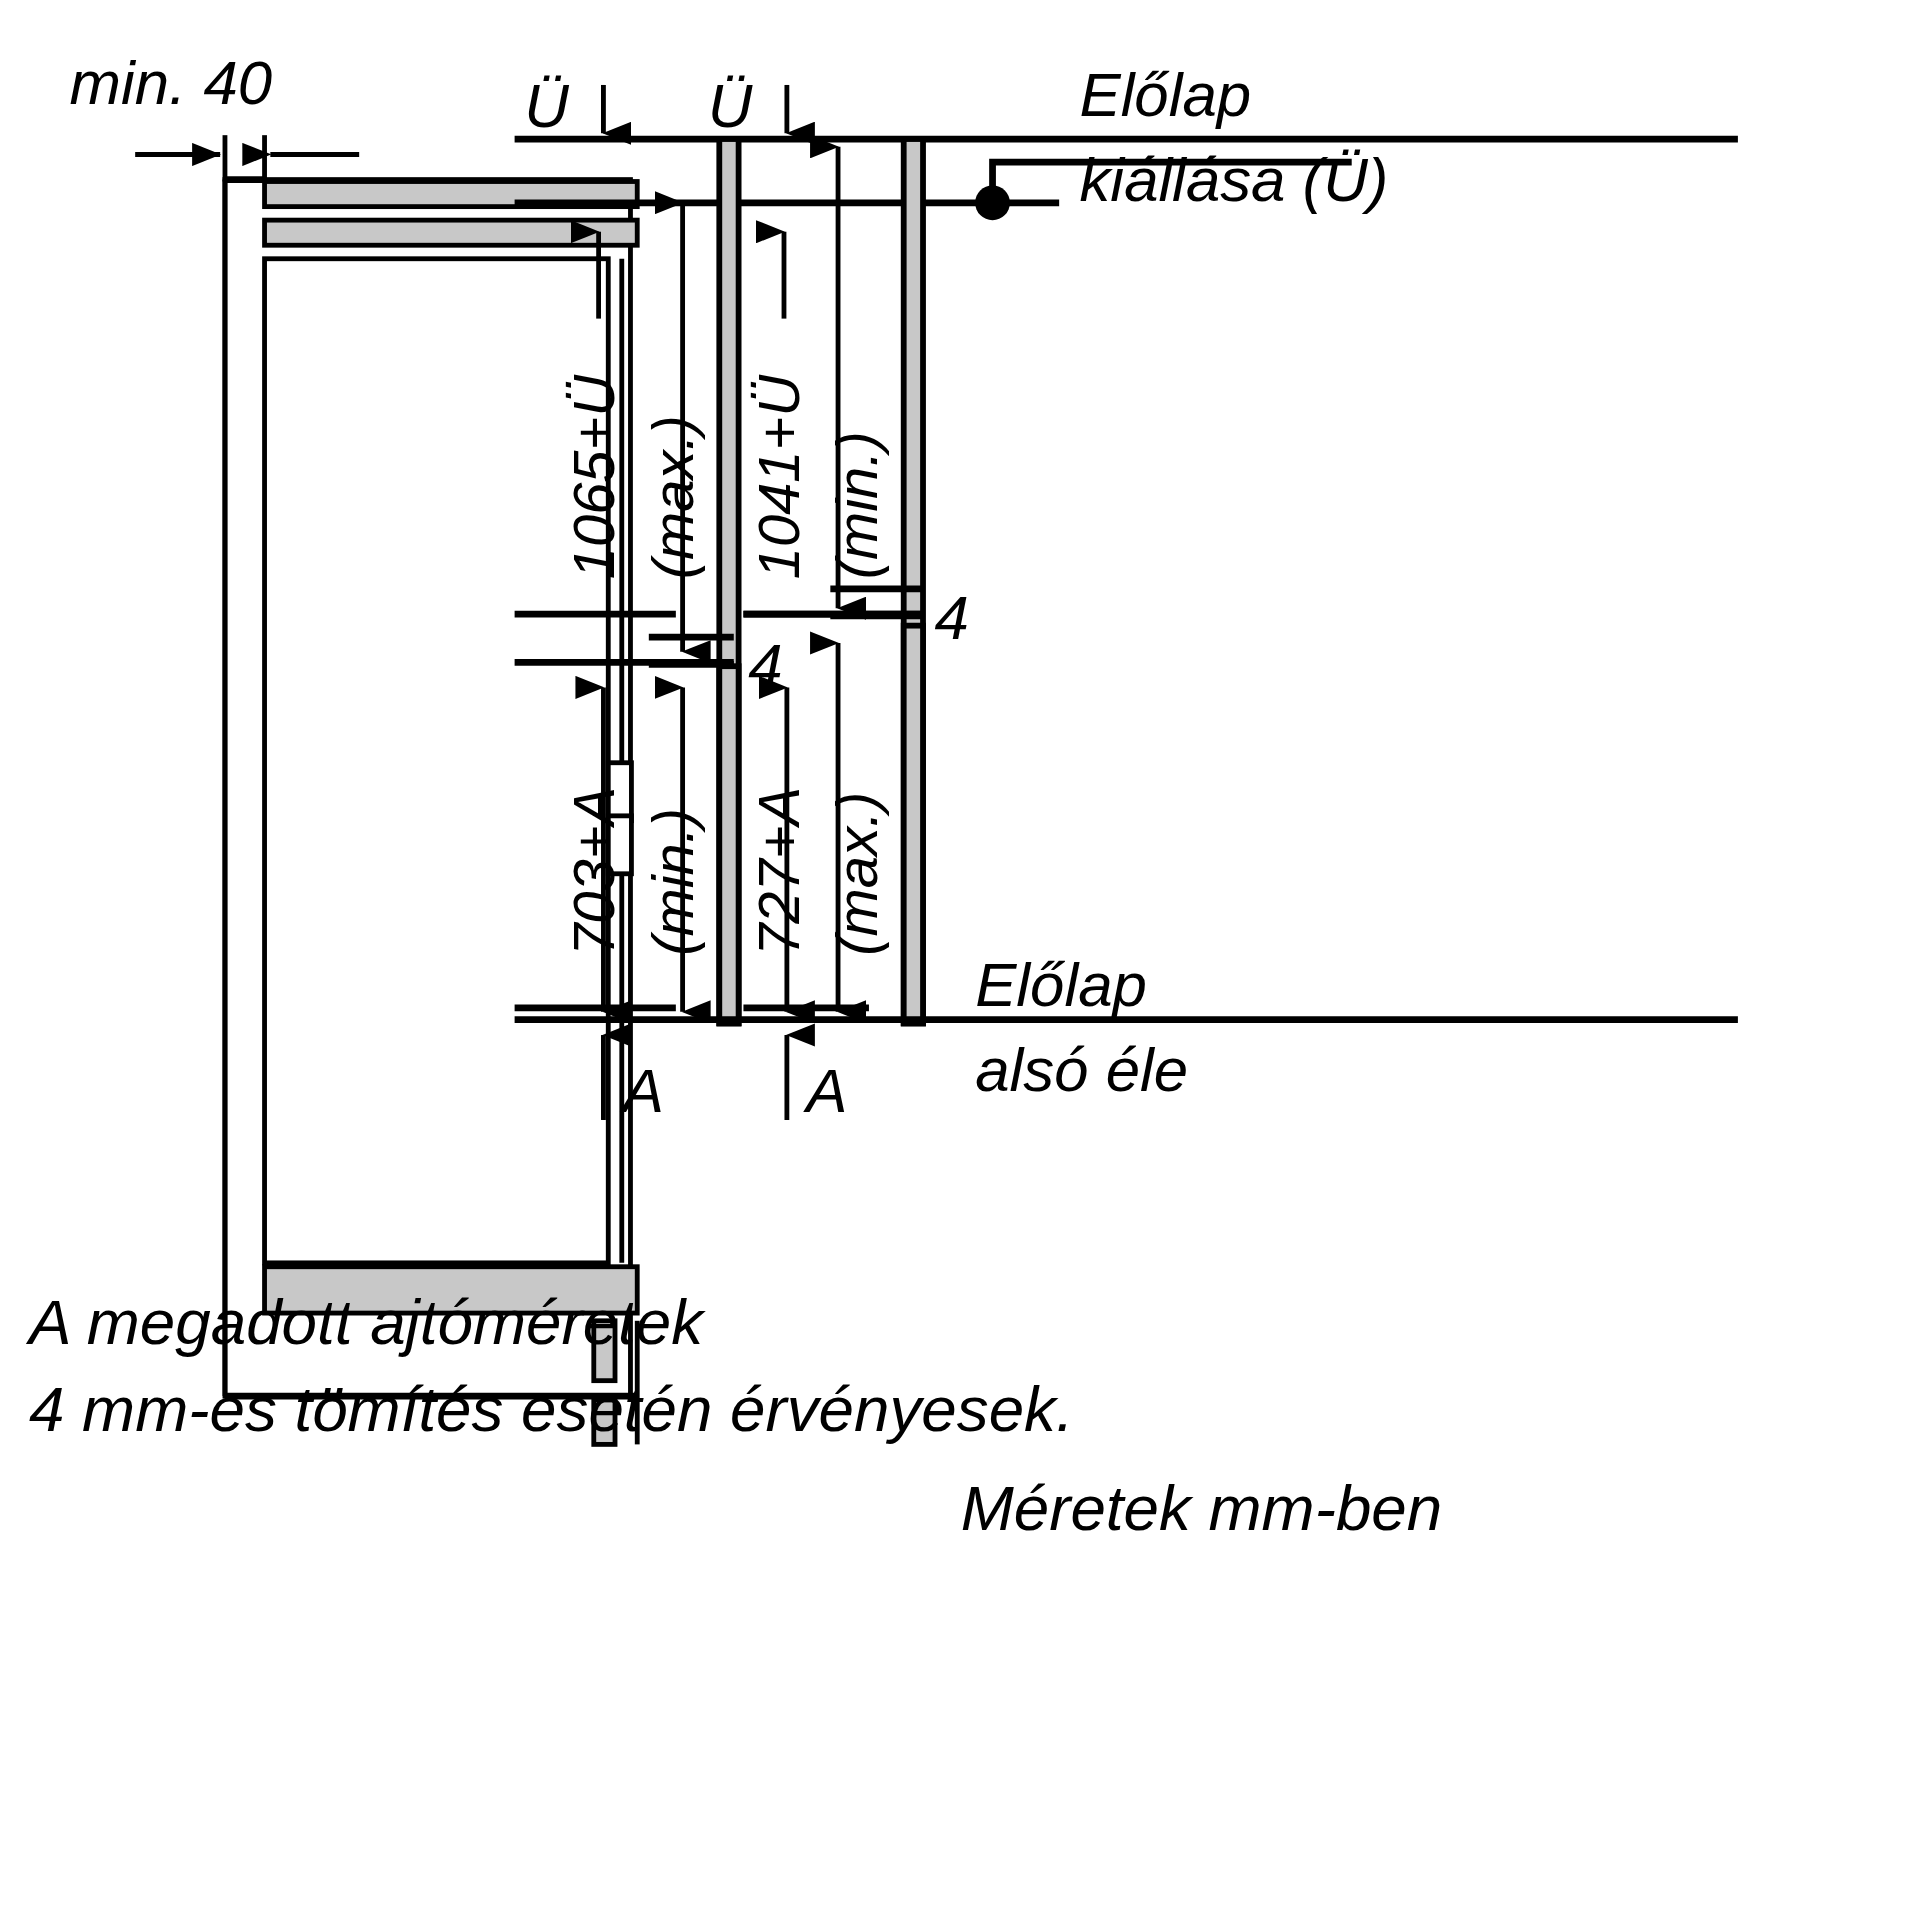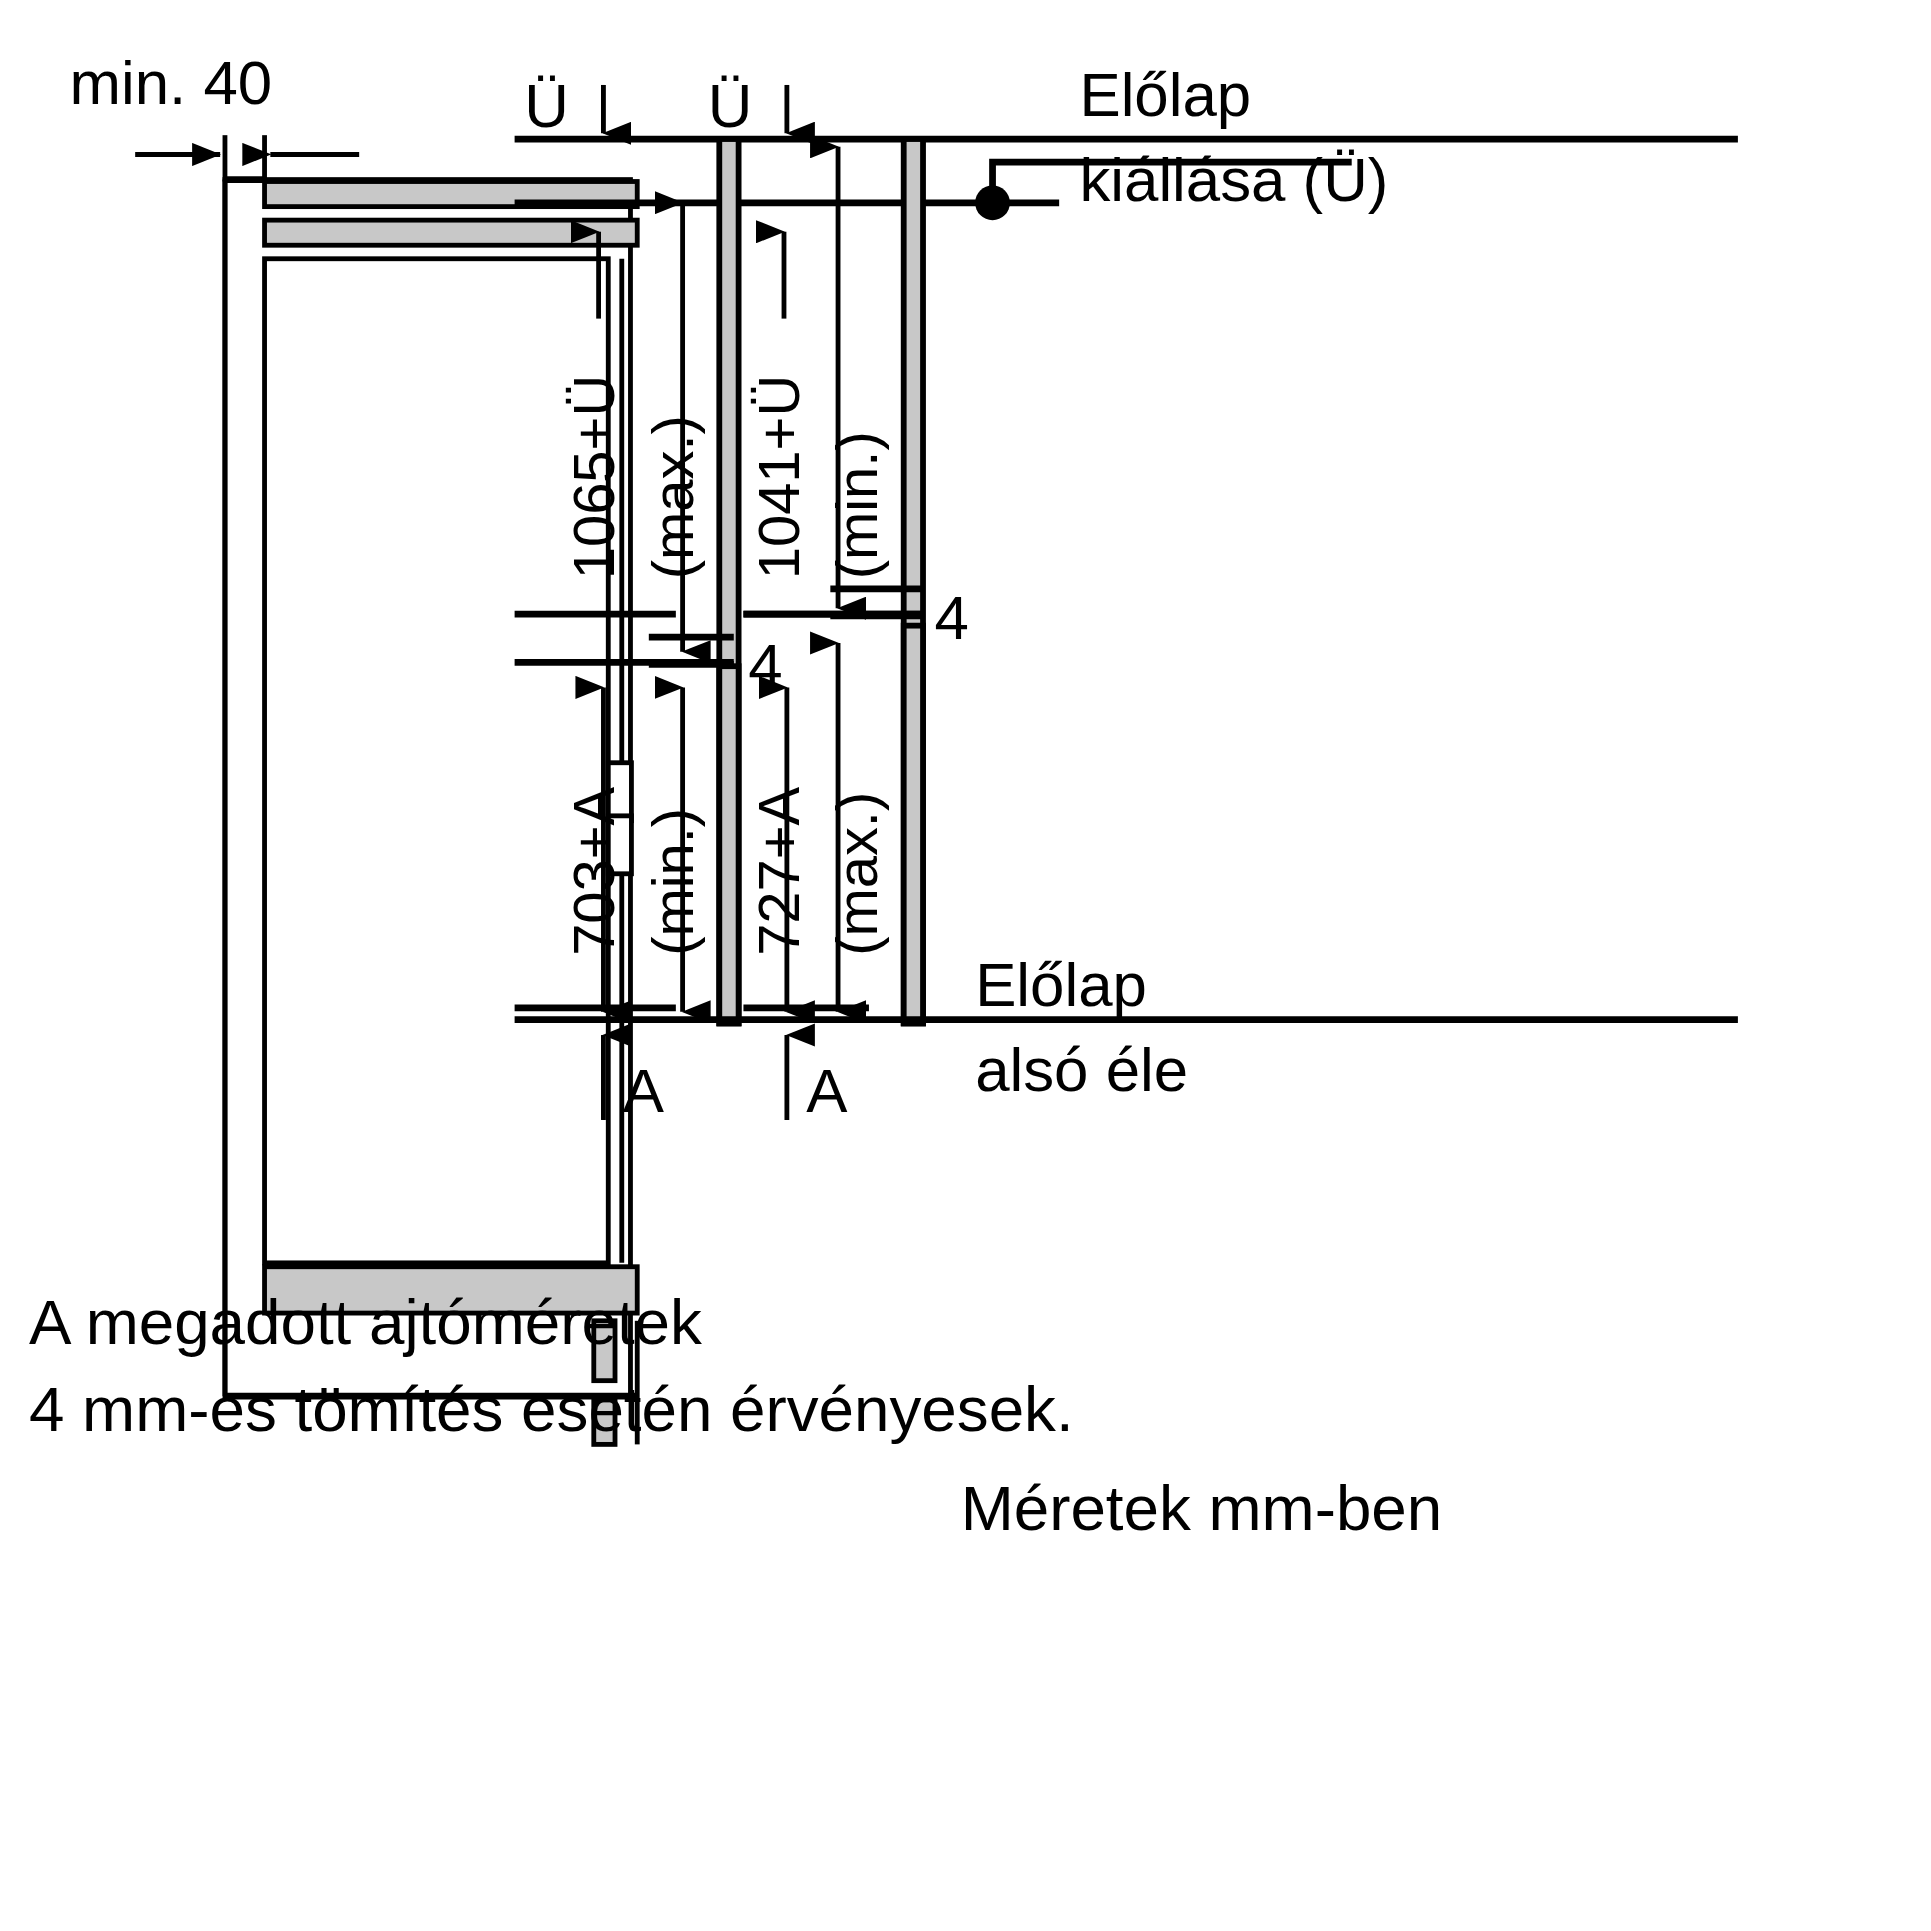--- a/index.html
+++ b/index.html
@@ -14,20 +14,21 @@
     color: #000000;
     overflow: hidden;
     position: relative;
   }
   #stage {
     position: absolute;
     left: 0;
     top: 0;
     width: 1931px;
     height: 1931px;
+    font-style: italic;
   }
   svg#drawing {
     display: block;
     width: 1931px;
     height: 1931px;
   }
   .ln   { stroke: #000; stroke-width: 5; fill: none; stroke-linecap: butt; }
   .lnh  { stroke: #000; stroke-width: 7; fill: none; stroke-linecap: butt; }
   .gray { fill: #c8c8c8; stroke: #000; stroke-width: 5; }
   .grayb{ fill: #c8c8c8; stroke: #000; stroke-width: 6; }

